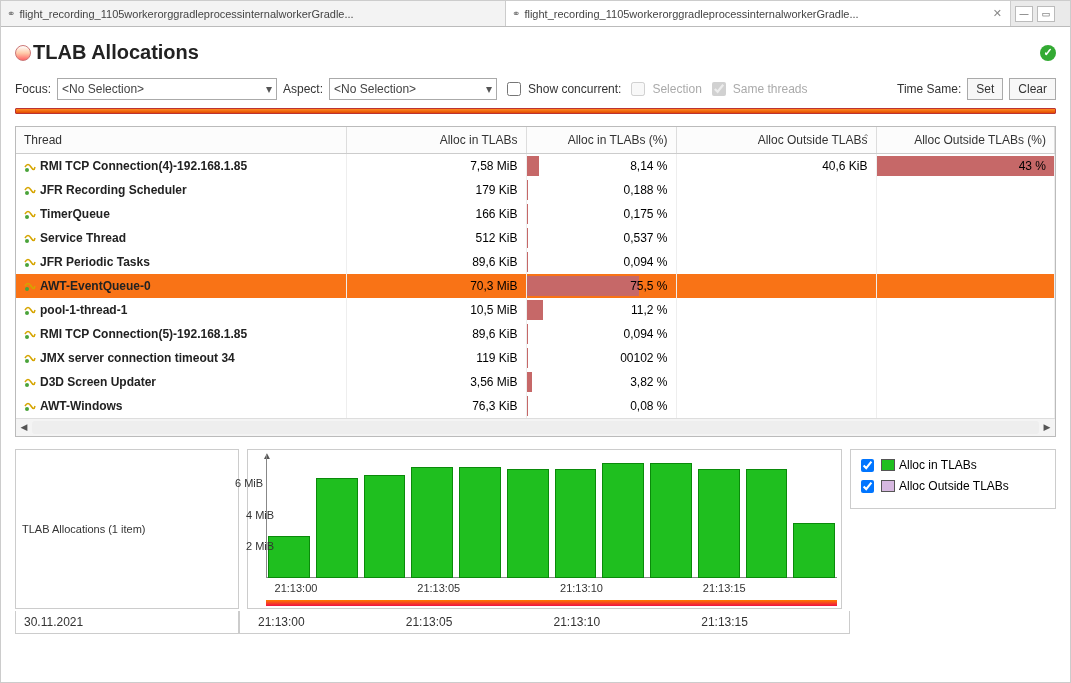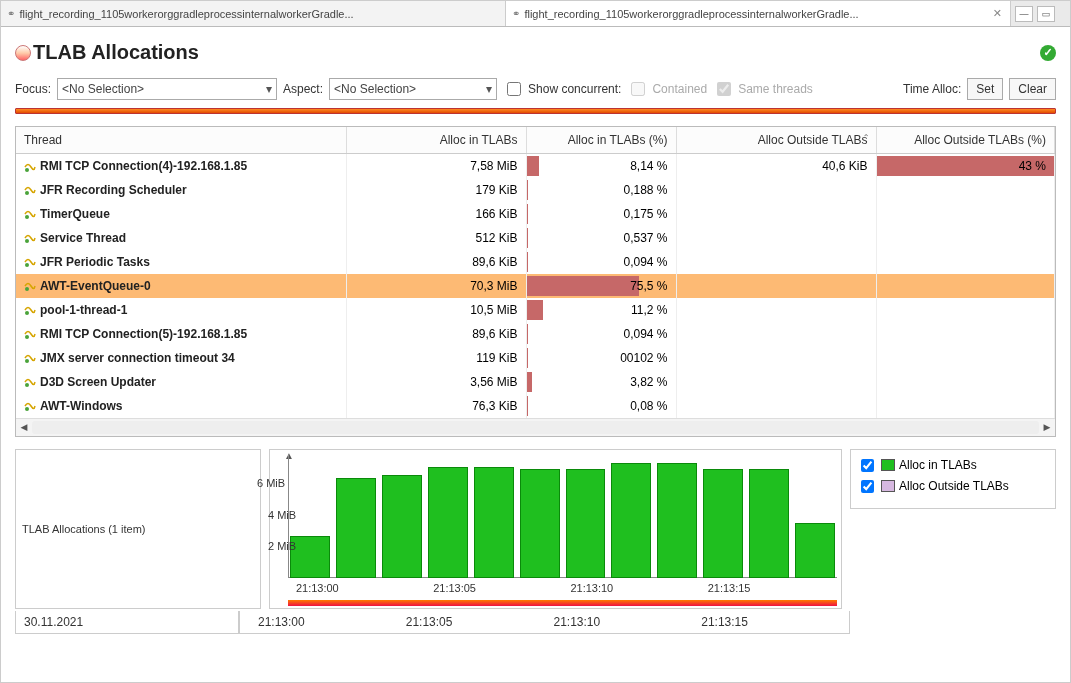--- a/index.html
+++ b/index.html
@@ -29,36 +29,36 @@
   .toolbar .chk.disabled input { accent-color:#ccc; }
   .toolbar .btn { border:1px solid #aaa; background:#f7f7f7; padding:2px 8px; height:22px; display:flex; align-items:center; cursor:pointer; }
 
   .orange-bar { height:6px; margin:0 14px; background:linear-gradient(#ff8a20,#e24a00); border:1px solid #b33; border-radius:1px; }
 
   .table-wrap { margin:12px 14px 4px 14px; border:1px solid #bbb; }
   table.data { width:100%; border-collapse:collapse; font-size:12px; }
   table.data th { text-align:left; font-weight:400; padding:6px 8px 6px 8px; border-right:1px solid #ddd; border-bottom:1px solid #ccc; color:#333; background:#fcfcfc; position:relative; }
   table.data th.r, table.data td.r { text-align:right; }
   table.data td { padding:2px 8px; height:24px; border-right:1px solid #eee; position:relative; }
-  table.data tbody tr.sel { background:#fdba74; }
+  table.data tbody tr.sel { background:#f97316; }
   table.data tbody tr td.thread { font-weight:700; color:#222; }
   .thread-icon { display:inline-block; width:12px; height:12px; vertical-align:middle; margin-right:4px; position:relative; }
   .thread-icon svg { display:block; }
   .bar-cell { position:relative; }
   .bar-fill { position:absolute; top:2px; bottom:2px; left:0; background:#c66868; }
   .bar-label { position:relative; z-index:1; }
   th .sortcaret { position:absolute; right:6px; font-size:8px; color:#555; }
 
   .hscroll { height:18px; border-top:1px solid #ddd; background:#f4f4f4; position:relative; }
   .hscroll .larr,.hscroll .rarr { position:absolute; top:0; bottom:0; width:16px; display:flex; align-items:center; justify-content:center; font-size:9px; color:#555;}
   .hscroll .larr{ left:0;} .hscroll .rarr{ right:0;}
   .hscroll .track{ position:absolute; left:16px; right:16px; top:2px; bottom:2px; background:#eee; border-radius:3px;}
 
   .chart-area { display:flex; margin:8px 14px 0 14px; gap:8px; }
-  .chart-left { width:246px; display:flex; flex-direction:column; align-items:flex-end; justify-content:center; border:1px solid #ccc; }
+  .chart-left { width:224px; display:flex; flex-direction:column; align-items:flex-end; justify-content:center; border:1px solid #ccc; }
   .chart-left .ylabel { font-size:11px; color:#333; align-self:flex-start; padding-left:6px; }
   .chart-mid { flex:1; border:1px solid #ccc; height:160px; position:relative; padding:0; }
   .chart-right { width:206px; border:1px solid #ccc; padding:6px; height:60px; }
   .chart-right .litem { display:flex; align-items:center; gap:4px; font-size:12px; margin-bottom:2px;}
   .swatch { width:14px; height:12px; border:1px solid #555; display:inline-block; }
 
   .timeline { height:6px; background:linear-gradient(#ff7a00,#e14);}
 
   .chart-grid { position:absolute; top:4px; left:18px; right:4px; bottom:30px; }
   .ytick { position:absolute; right:100%; padding-right:4px; font-size:11px; color:#333; transform:translateY(50%); }
@@ -111,28 +111,28 @@
     <label>Aspect:</label>
     <div class="sel" style="width:168px">
         <span>&lt;No Selection&gt;</span>
       </div>
     <div class="chk">
       <input type="checkbox" style="">
         <span>Show concurrent:</span>
     </div>
     <div class="chk disabled">
       <input type="checkbox" disabled="" style="">
-        <span>Contained</span>
+        <span>Selection</span>
     </div>
     <div class="chk disabled">
       <input type="checkbox" checked="" disabled="" style="">
         <span>Same threads</span>
     </div>
     <span style="flex:1"></span>
-    <label>Time Alloc:</label>
+    <label>Time Same:</label>
     <div class="btn">Set</div>
     <div class="btn">Clear</div>
   </div>
 
   <div class="orange-bar"></div>
 
   <div class="table-wrap">
     <table class="data">
       <thead>
         <tr>

